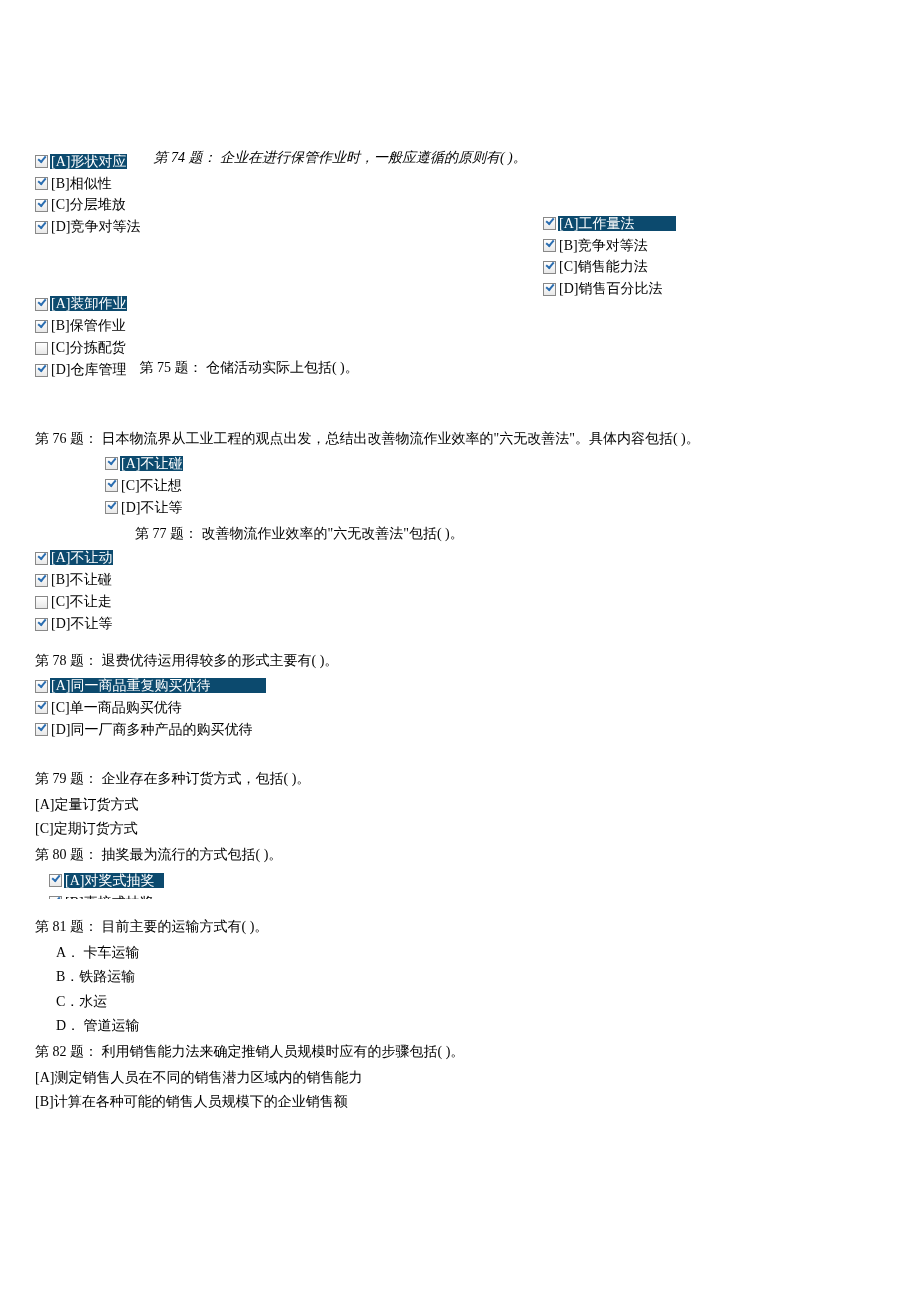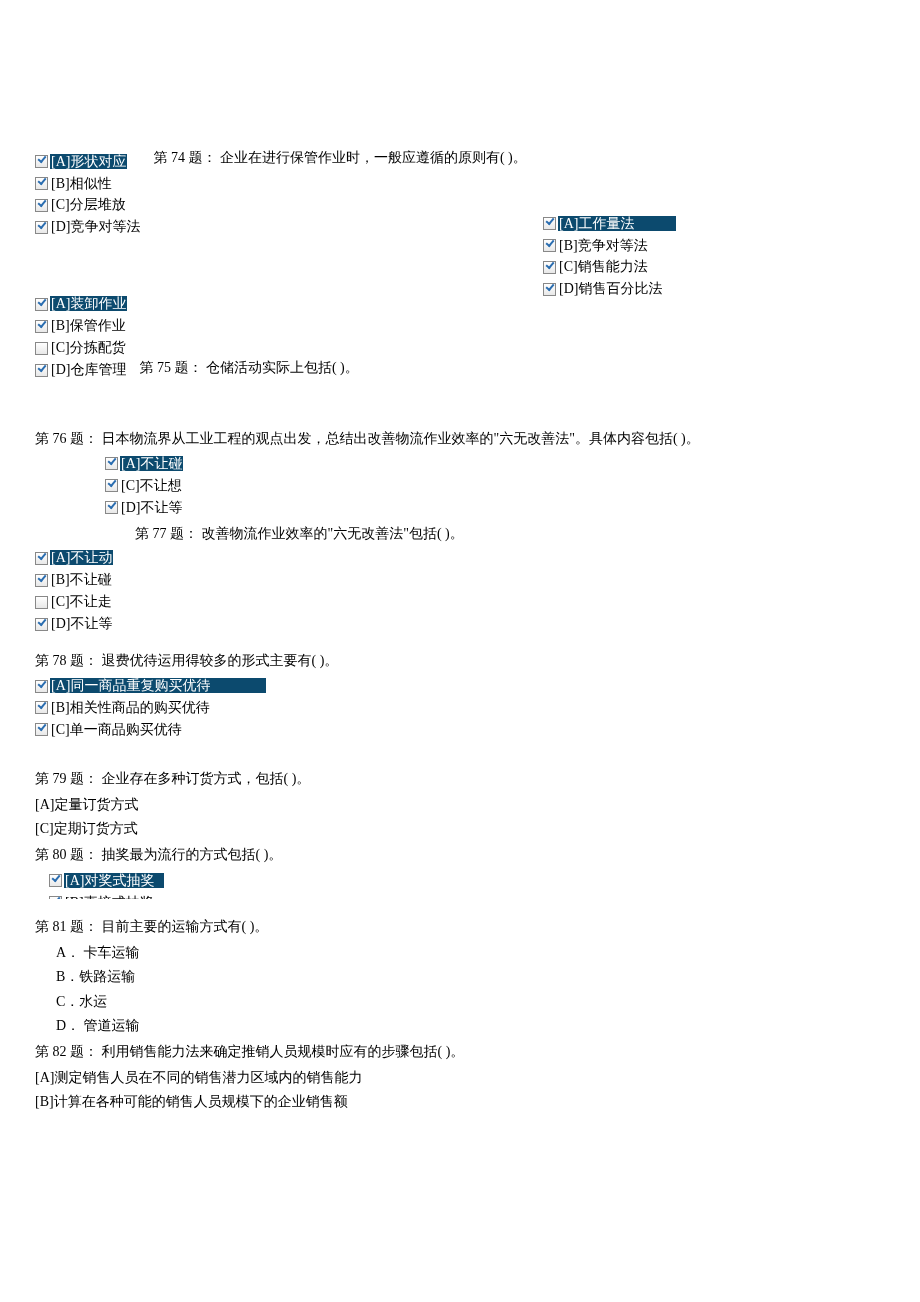--- a/index.html
+++ b/index.html
@@ -73,21 +73,21 @@
 <body>
 
 <div class="block" style="margin-top:110px;">
   <div style="display:flex; align-items:flex-start;">
     <div>
       <div class="option-row"><span class="checkbox checked"></span><span class="option-label highlighted">[A]形状对应</span></div>
       <div class="option-row"><span class="checkbox checked"></span><span class="option-label">[B]相似性</span></div>
       <div class="option-row"><span class="checkbox checked"></span><span class="option-label">[C]分层堆放</span></div>
       <div class="option-row"><span class="checkbox checked"></span><span class="option-label">[D]竞争对等法</span></div>
     </div>
-    <div class="question" style="margin-left:12px; margin-top:-4px;">第 74 题：  企业在进行保管作业时，一般应遵循的原则有(   )。</div>
+    <div class="question" style="margin-left:12px; margin-top:-4px;font-style:italic;">第 74 题：  企业在进行保管作业时，一般应遵循的原则有(   )。</div>
   </div>
 
   <div class="right-group" style="top:62px;">
     <div class="option-row"><span class="checkbox checked"></span><span class="option-label highlighted" style="padding-right:42px;">[A]工作量法</span></div>
     <div class="option-row"><span class="checkbox checked"></span><span class="option-label">[B]竞争对等法</span></div>
     <div class="option-row"><span class="checkbox checked"></span><span class="option-label">[C]销售能力法</span></div>
     <div class="option-row"><span class="checkbox checked"></span><span class="option-label">[D]销售百分比法</span></div>
   </div>
 </div>
 
@@ -122,22 +122,22 @@
   <div class="option-row"><span class="checkbox checked"></span><span class="option-label">[B]不让碰</span></div>
   <div class="option-row"><span class="checkbox"></span><span class="option-label">[C]不让走</span></div>
   <div class="option-row"><span class="checkbox checked"></span><span class="option-label">[D]不让等</span></div>
 </div>
 
 <div class="gap-sm"></div>
 
 <div class="question">第 78 题：  退费优待运用得较多的形式主要有(   )。</div>
 <div>
   <div class="option-row"><span class="checkbox checked"></span><span class="option-label highlighted" style="padding-right:56px;">[A]同一商品重复购买优待</span></div>
-  <div class="option-row"><span class="checkbox checked"></span><span class="option-label">[B]相关性商品的购买优待</span></div>
   <div class="option-row"><span class="checkbox checked"></span><span class="option-label">[C]单一商品购买优待</span></div>
+  <div class="option-row"><span class="checkbox checked"></span><span class="option-label">[D]同一厂商多种产品的购买优待</span></div>
 </div>
 
 <div class="gap-md"></div>
 
 <div class="question">第 79 题：  企业存在多种订货方式，包括(   )。</div>
 <div class="plain-line">[A]定量订货方式</div>
 <div class="plain-line">[C]定期订货方式</div>
 
 <div class="question">第 80 题：  抽奖最为流行的方式包括(   )。</div>
 <div class="indent-small truncate-box" style="height:30px;">

